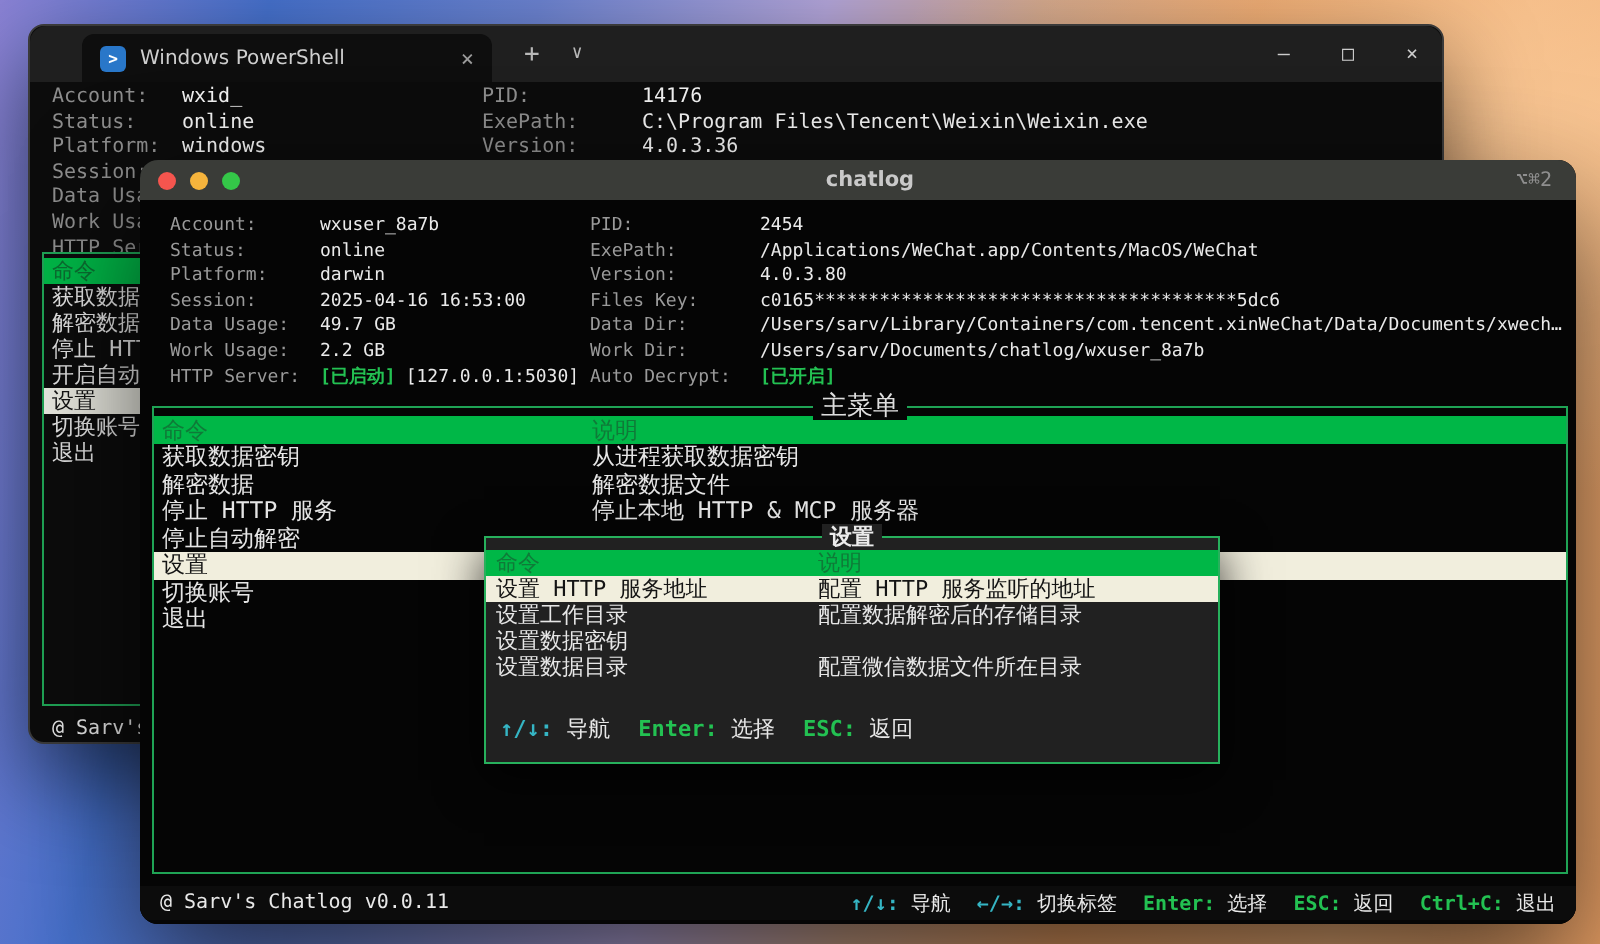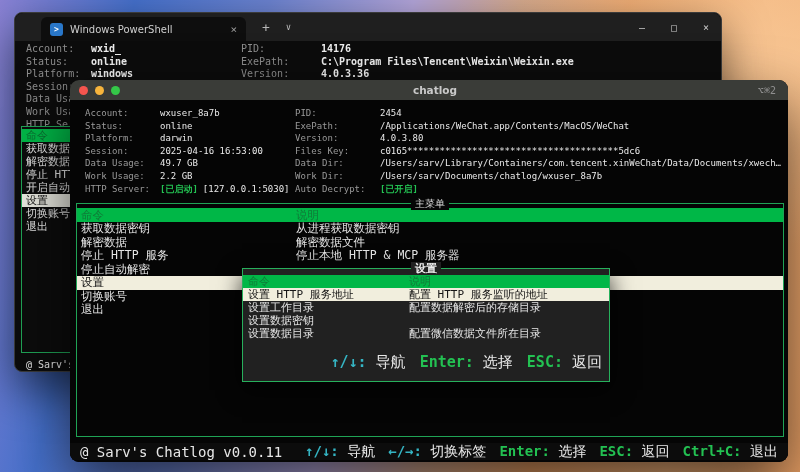--- a/index.html
+++ b/index.html
@@ -33,21 +33,21 @@
     align-items:center; gap:26px; color:#cccccc; font-size:10px; }
   .ps-content { position:absolute; left:0; top:28px; right:0; bottom:0; padding:2px 0 0 11px;
     font-size:10px; line-height:12.6px; }
   .ps-info { display:flex; }
   .ps-col-left { width:215px; flex-shrink:0; }
   .ps-col-right { flex:1; overflow:hidden; }
   .iline { white-space:nowrap; height:12.6px; }
   .lbl { display:inline-block; color:#8d8d8d; }
   .ps-col-left .lbl { width:65px; }
   .ps-col-right .lbl { width:80px; }
-  .ps-content .val { color:#f0f0f0; font-weight:bold; }
+  .ps-content .val { color:#f0f0f0; font-weight:normal; }
   .ps-menu { position:absolute; left:6px; top:85px; width:300px; height:227px;
     border:1px solid #1fa355; background:#0c0c0c; font-size:11px; }
   .ps-menu-header { height:13px; line-height:13px; margin-top:2px; padding-left:4px;
     background:#00b747; color:#0b6e31; }
   .ps-menu-item { height:13px; line-height:13px; padding-left:4px; color:#e3e3e3; }
   .ps-menu-item.sel { background:#e9e9e0; color:#141414; }
   .ps-footer { position:absolute; left:11px; top:318px; color:#e8e8e8; font-size:10px; }
 
   
   .mac-window { position:absolute; left:70px; top:80px; width:718px; height:382px;
@@ -66,50 +66,50 @@
   .mac-col-left { width:210px; flex-shrink:0; }
   .mac-col-right { flex:1; overflow:hidden; }
   .mac-col-left .lbl { width:75px; color:#9a9a9a; }
   .mac-col-right .lbl { width:85px; color:#9a9a9a; }
   .mac-info .val { color:#eaeaea; }
   .green-val { color:#23c152; margin-right:5px;font-weight:bold; }
 
   .main-menu { position:absolute; left:6px; top:103px; right:4px; height:234px;
     border:1px solid #1fa355; }
   .menu-legend { position:absolute; top:-7px; left:50%; transform:translateX(-50%);
-    background:#050505; padding:0 4px; color:#dedede; font-size:10px; line-height:13px; white-space:nowrap; }
+    background:#050505; padding:0 4px; color:#dedede; font-size:13px; line-height:13px; white-space:nowrap; }
   .mhead { display:flex; height:14px; line-height:14px; margin-top:4px;
     background:#00b747; color:#0f7a38; font-size:11.5px; }
   .mrow { display:flex; height:13.5px; line-height:13.5px; color:#e6e6e6; font-size:11.5px; }
   .mcmd { width:219px; padding-left:4px; flex-shrink:0; white-space:nowrap; }
   .mdesc { flex:1; white-space:nowrap; overflow:hidden; }
   .mrow.sel { background:#f1eedd; color:#141414; }
 
   .settings-dialog { position:absolute; left:172px; top:168px; width:368px; height:114px;
     background:#212121; border:1px solid #27b05c; z-index:10;
     box-shadow:0 8px 22px rgba(0,0,0,.8); }
   .dialog-legend { position:absolute; top:-7px; left:50%; transform:translateX(-50%);
     background:#212121; padding:0 4px; color:#ececec; font-size:11px; font-weight:bold;
     line-height:13px; white-space:nowrap; }
   .dhead { display:flex; height:13px; line-height:13px; margin-top:6px;
     background:#00b747; color:#0f7a38; font-size:11px; }
   .drow { display:flex; height:13px; line-height:13px; color:#e6e6e6; font-size:11px; }
   .dcmd { width:166px; padding-left:5px; flex-shrink:0; white-space:nowrap; }
   .ddesc { flex:1; white-space:nowrap; overflow:hidden; }
   .drow.sel { background:#f1eedd; color:#141414; }
-  .dialog-footer { position:absolute; bottom:9px; left:0; right:0; text-align:right;
-    font-size:15px; color:#e8e8e8; }
+  .dialog-footer { position:absolute; bottom:9px; left:0; right:0; text-align:left;
+    font-size:11px; color:#e8e8e8; }
   .dialog-footer .sc { margin:0 7px; }
 
   .key-cyan { color:#35b5c4; font-weight:bold; }
   .key-green { color:#23c152; font-weight:bold; }
 
   .status-bar { position:absolute; left:0; right:0; bottom:2px; height:17px;
     background:#0c0c0c; display:flex; align-items:center; justify-content:space-between;
-    padding:0 10px; font-size:14px; color:#e8e8e8; }
+    padding:0 10px; font-size:10px; color:#e8e8e8; }
   .shortcuts { display:flex; gap:13px; }
   .sc { white-space:nowrap; }
 </style>
 </head>
 <body>
 
 <div class="desktop">
 
   <div class="ps-window">
     <div class="ps-tabbar">

